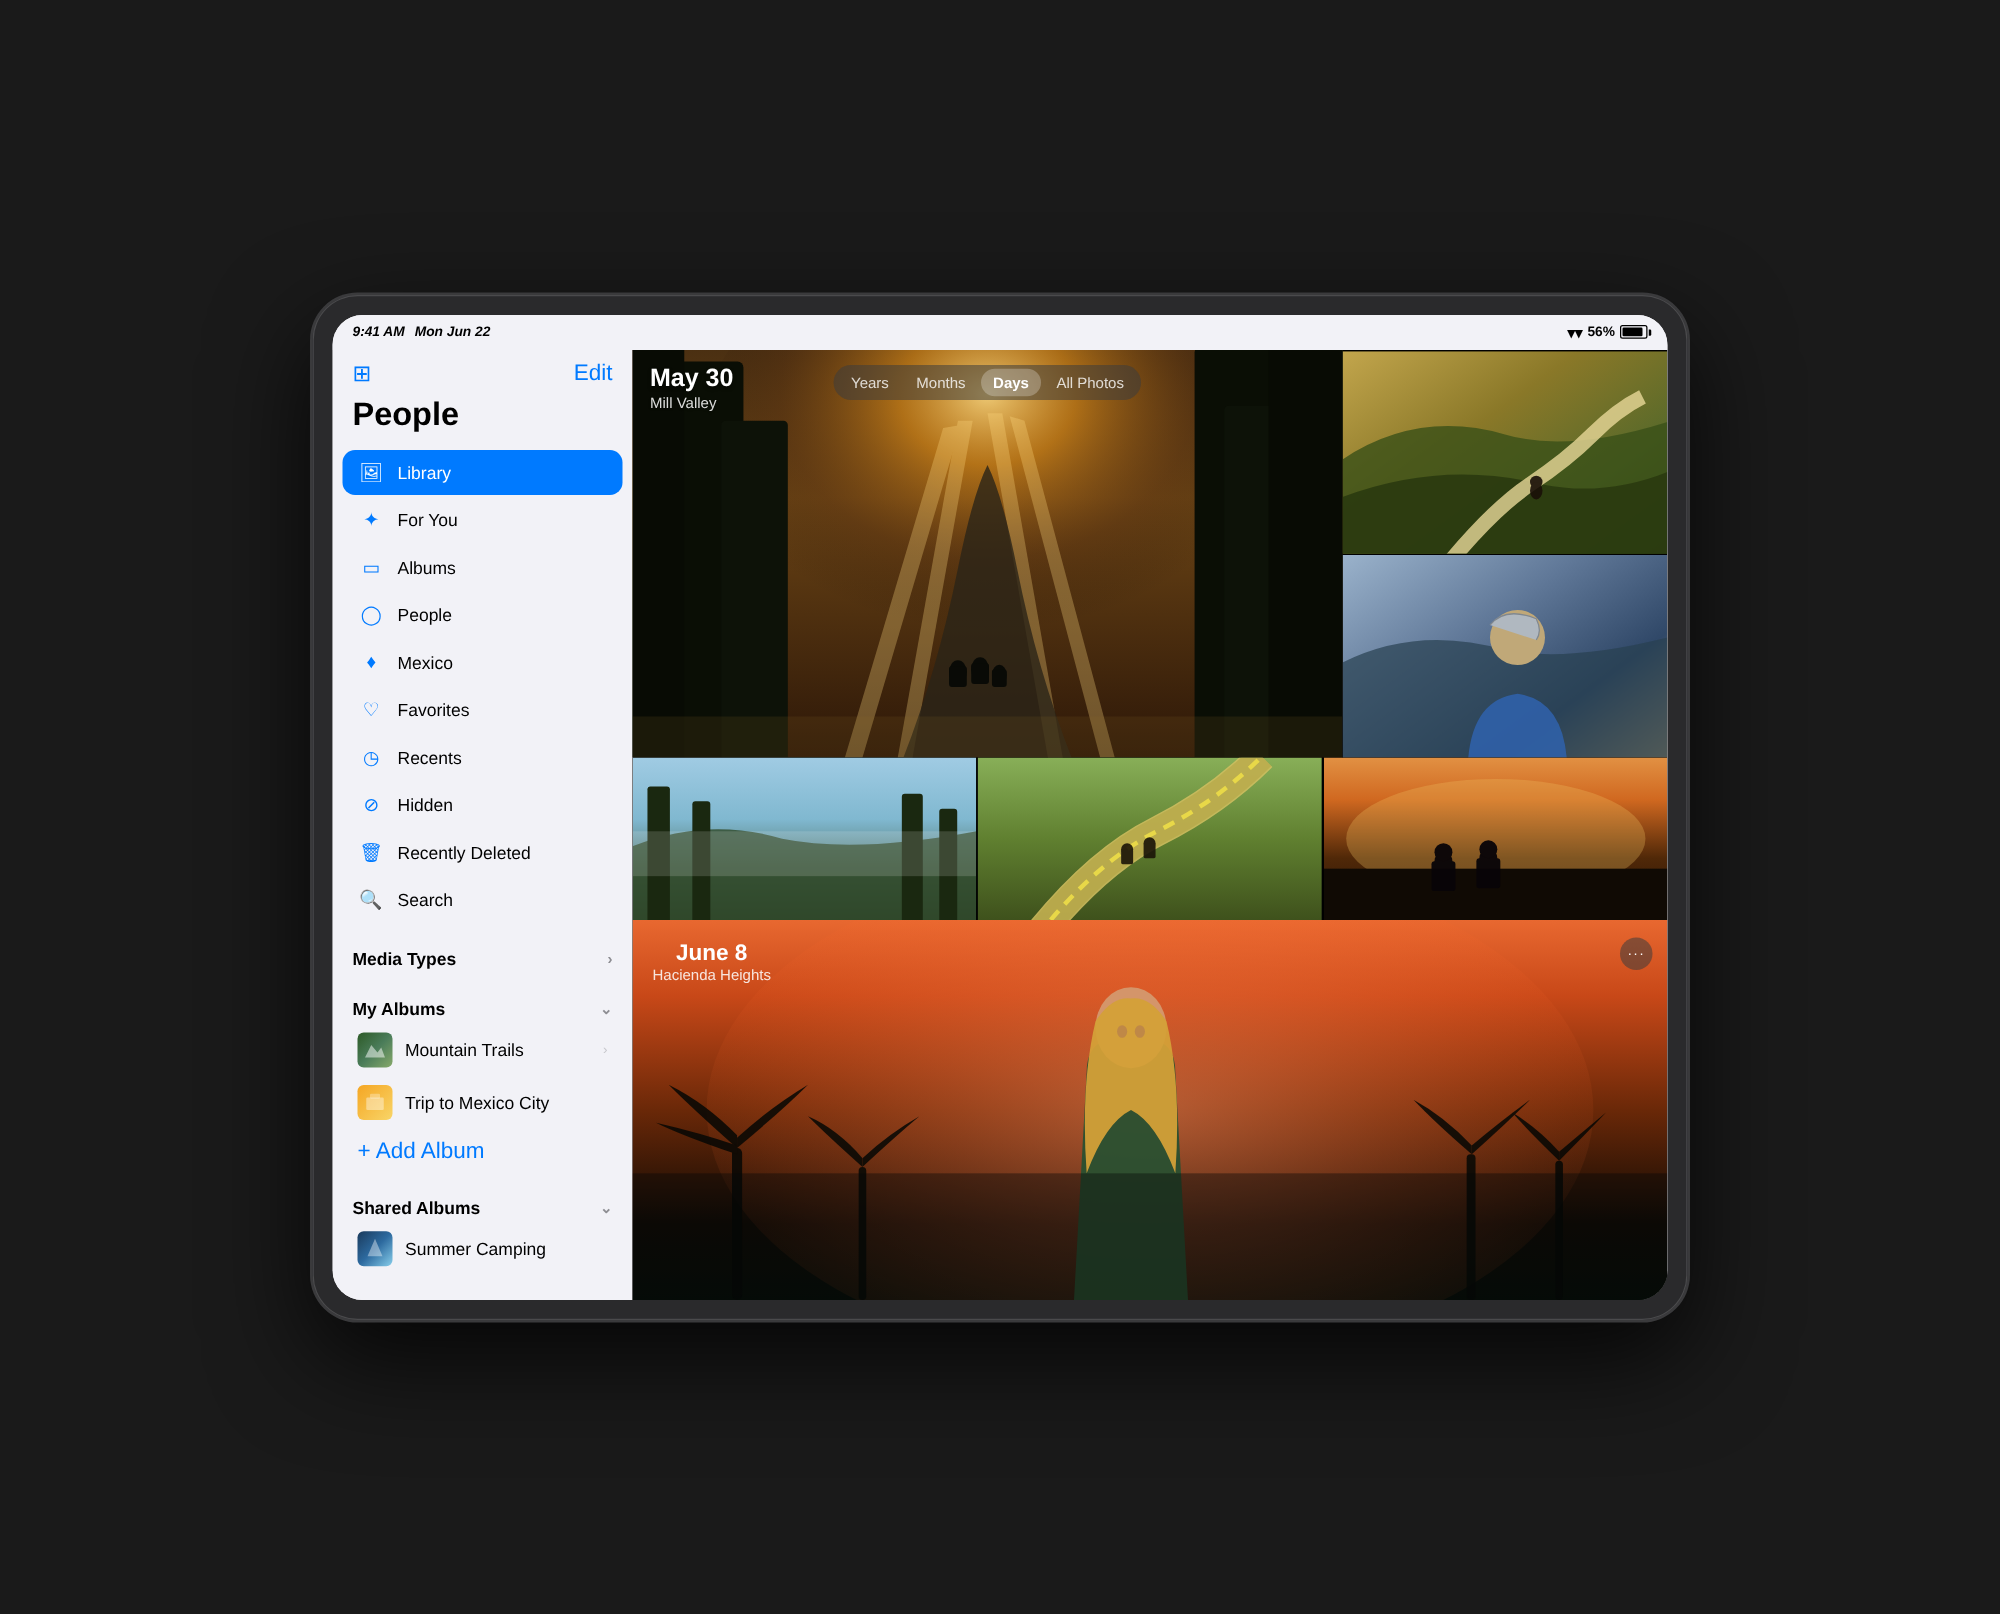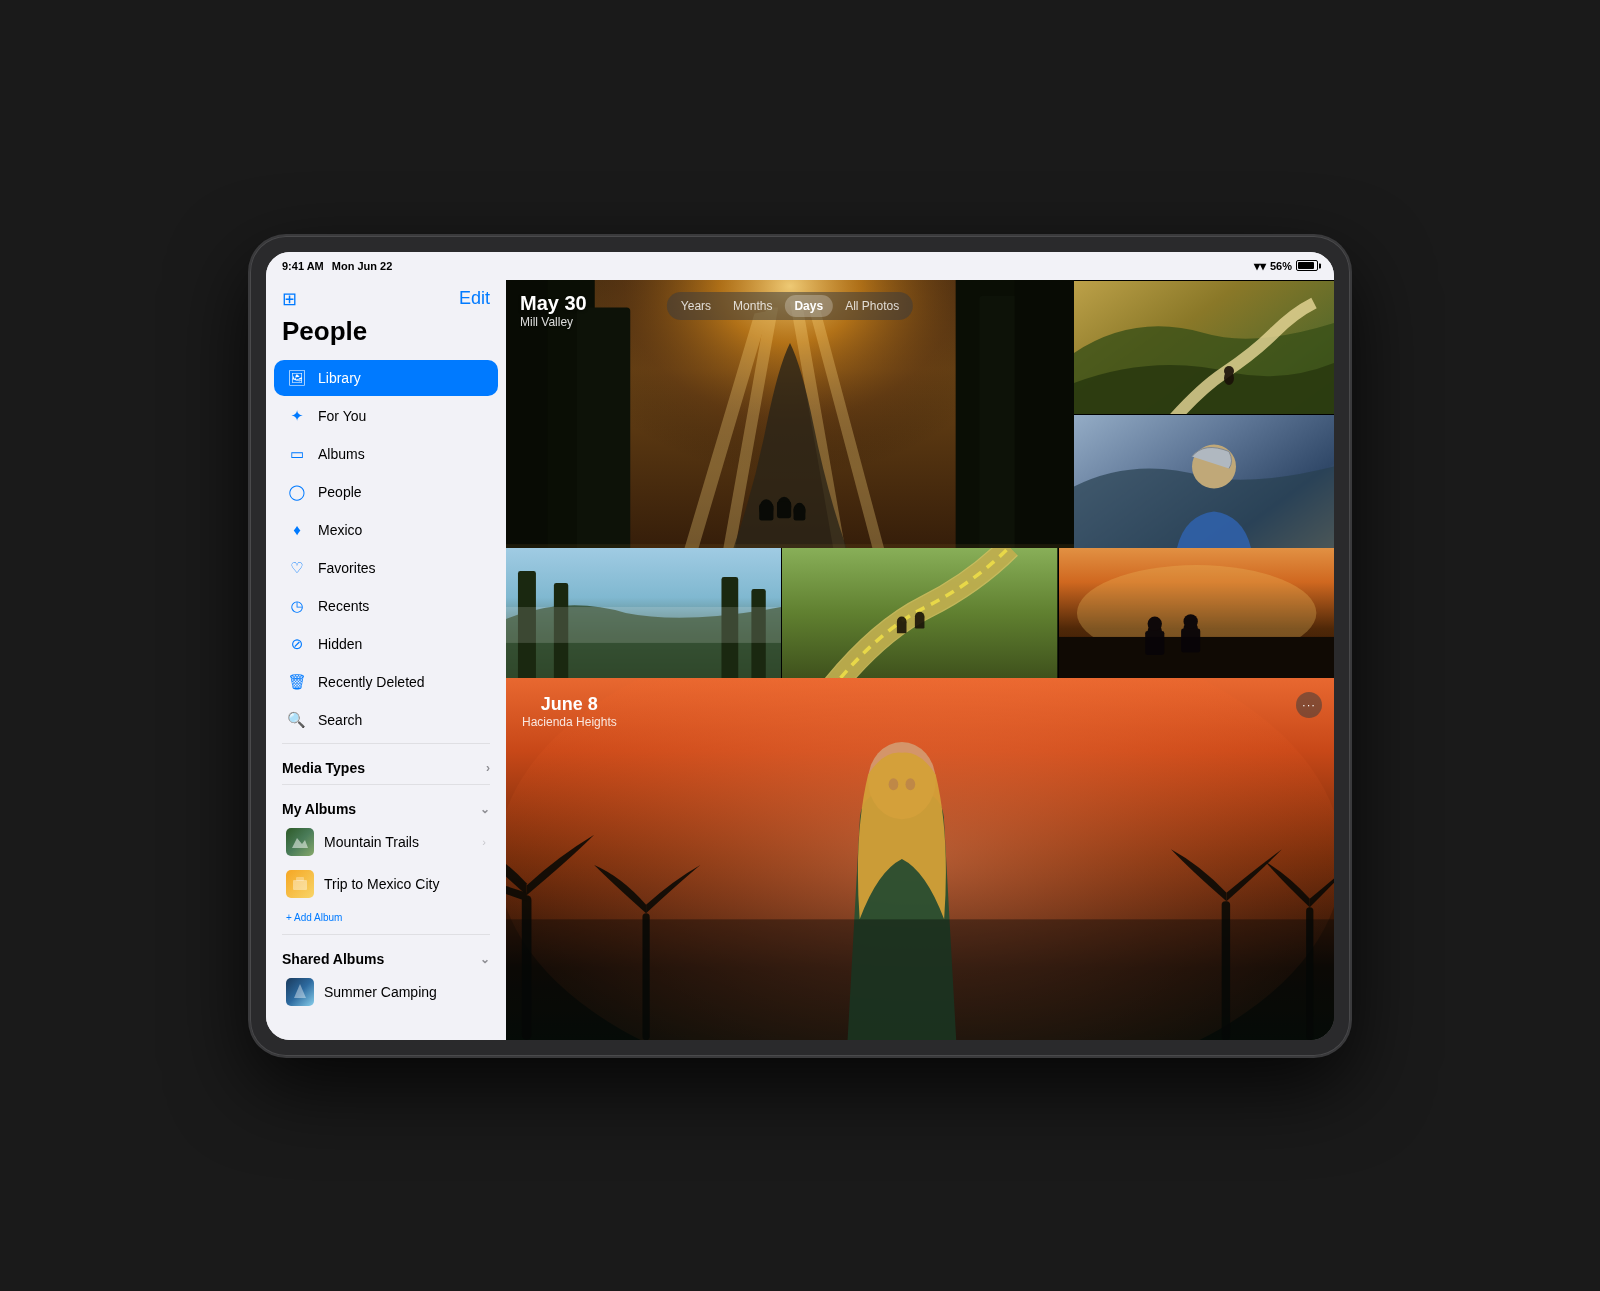--- a/index.html
+++ b/index.html
@@ -38,21 +38,21 @@
       display: flex;
       align-items: center;
       justify-content: space-between;
       padding: 0 16px;
       font-size: 11px;
       font-weight: 600;
       color: #000;
       flex-shrink: 0;
     }
 
-    .status-bar-left { display: flex; align-items: center; gap: 8px; }
+    .status-bar-left { display: flex; align-items: center; gap: 8px; font-style: italic; }
     .status-bar-right { display: flex; align-items: center; gap: 4px; }
     .wifi-icon { font-size: 12px; }
     .battery-icon {
       width: 22px;
       height: 11px;
       border: 1.5px solid #000;
       border-radius: 2px;
       position: relative;
       display: inline-flex;
       align-items: center;
@@ -204,37 +204,37 @@
     .album-label { flex: 1; }
     .album-chevron { color: #c7c7cc; font-size: 11px; }
 
     .add-album-btn {
       display: flex;
       align-items: center;
       gap: 8px;
       padding: 6px 12px;
       margin: 1px 8px;
       cursor: pointer;
-      font-size: 10px;
+      font-size: 18px;
       color: #007AFF;
     }
 
     
     .main-content {
       flex: 1;
       display: flex;
       flex-direction: column;
       overflow: hidden;
       background: #000;
     }
 
     
     .photos-top {
       display: flex;
-      height: 268px;
+      height: 326px;
       flex-shrink: 0;
     }
 
     .large-photo {
       flex: 1;
       position: relative;
       overflow: hidden;
     }
 
     .large-photo-bg {

